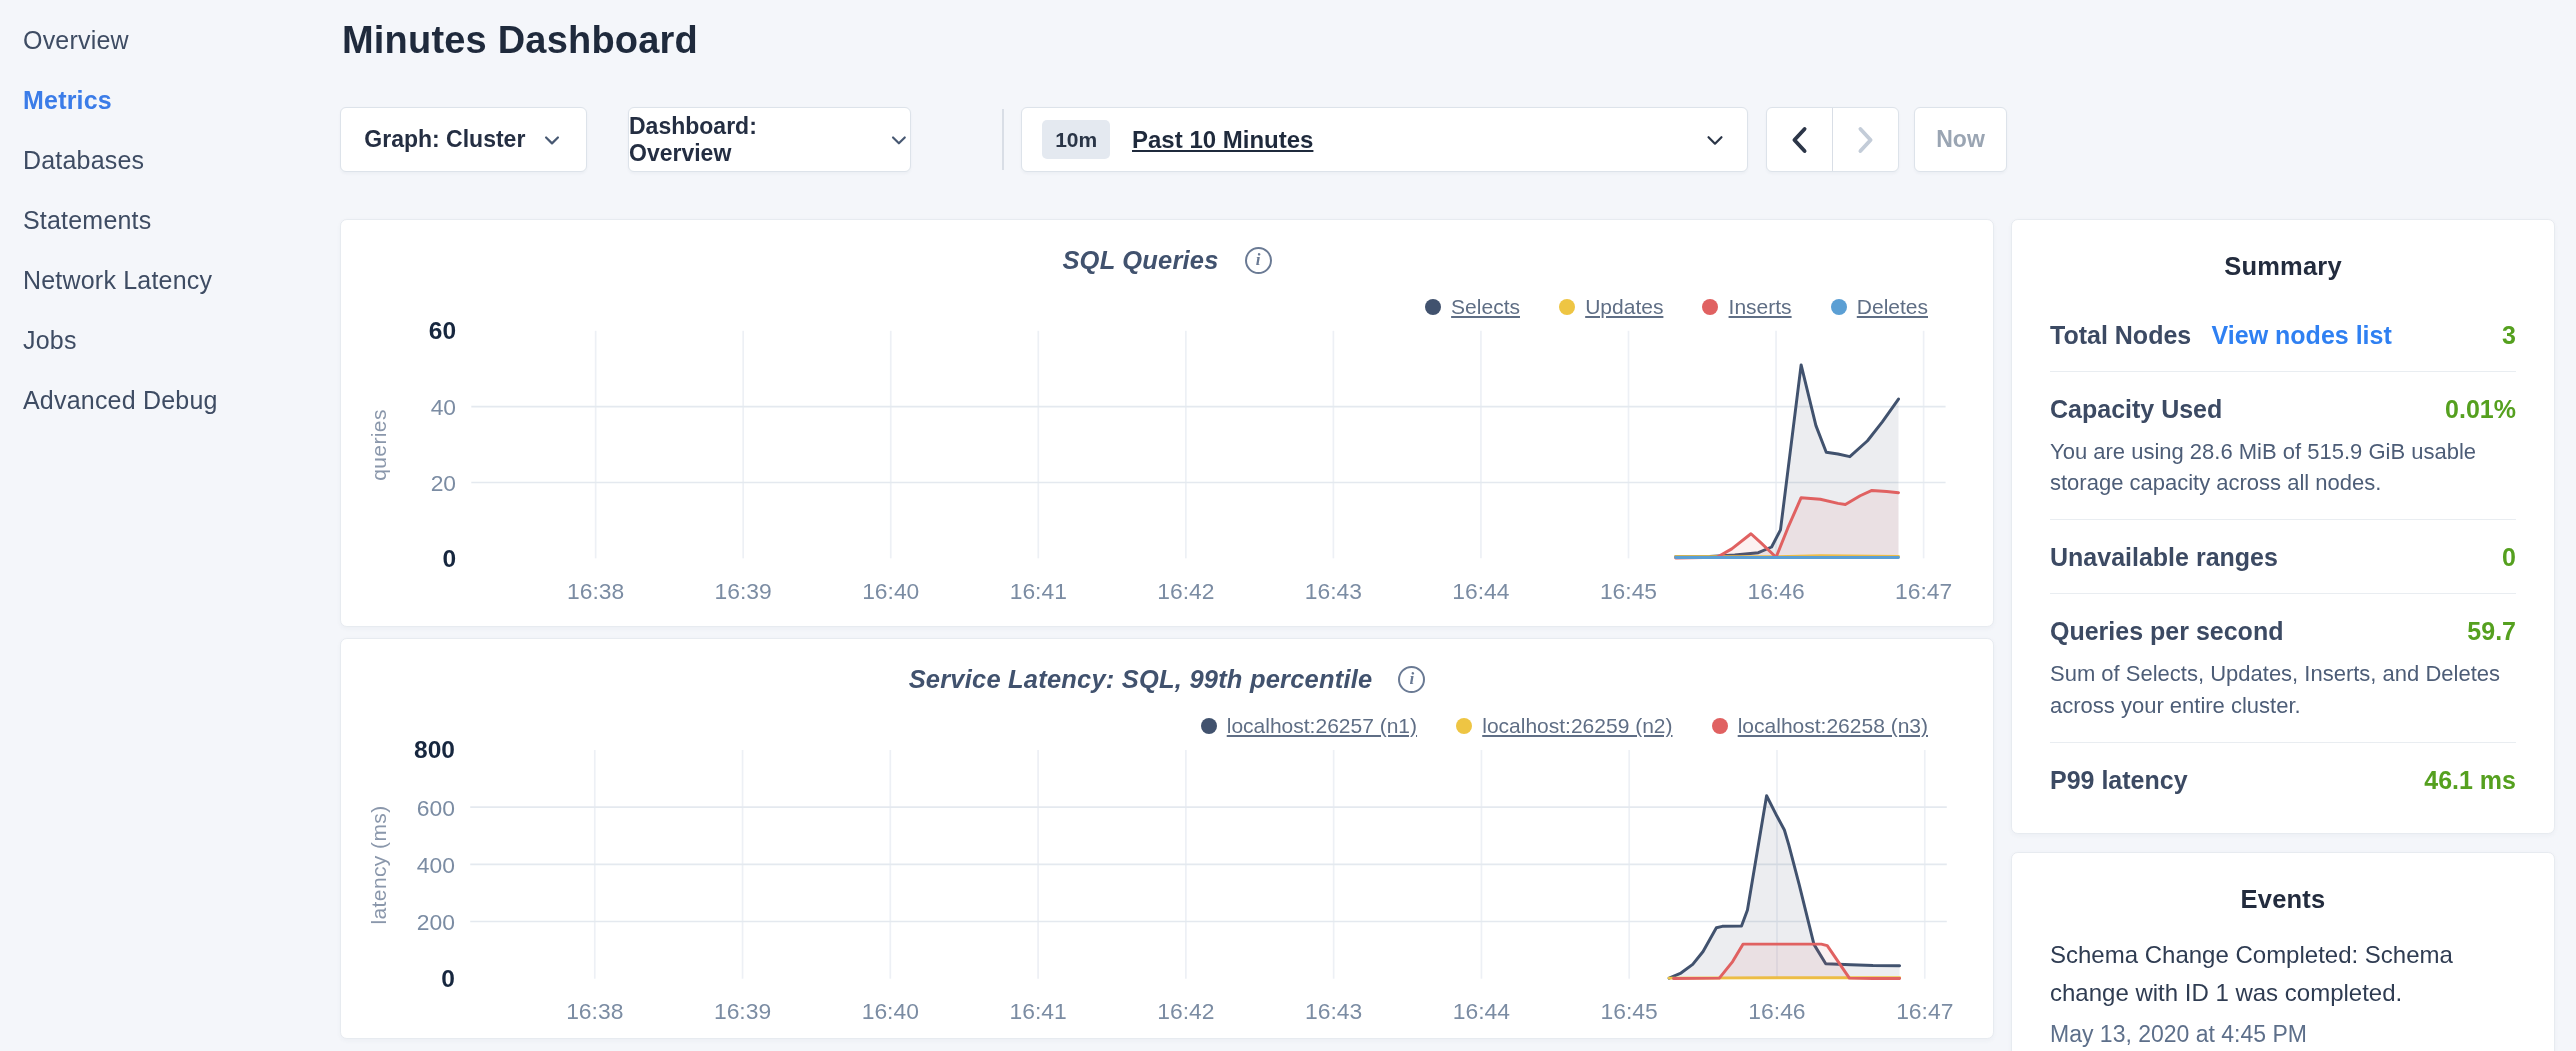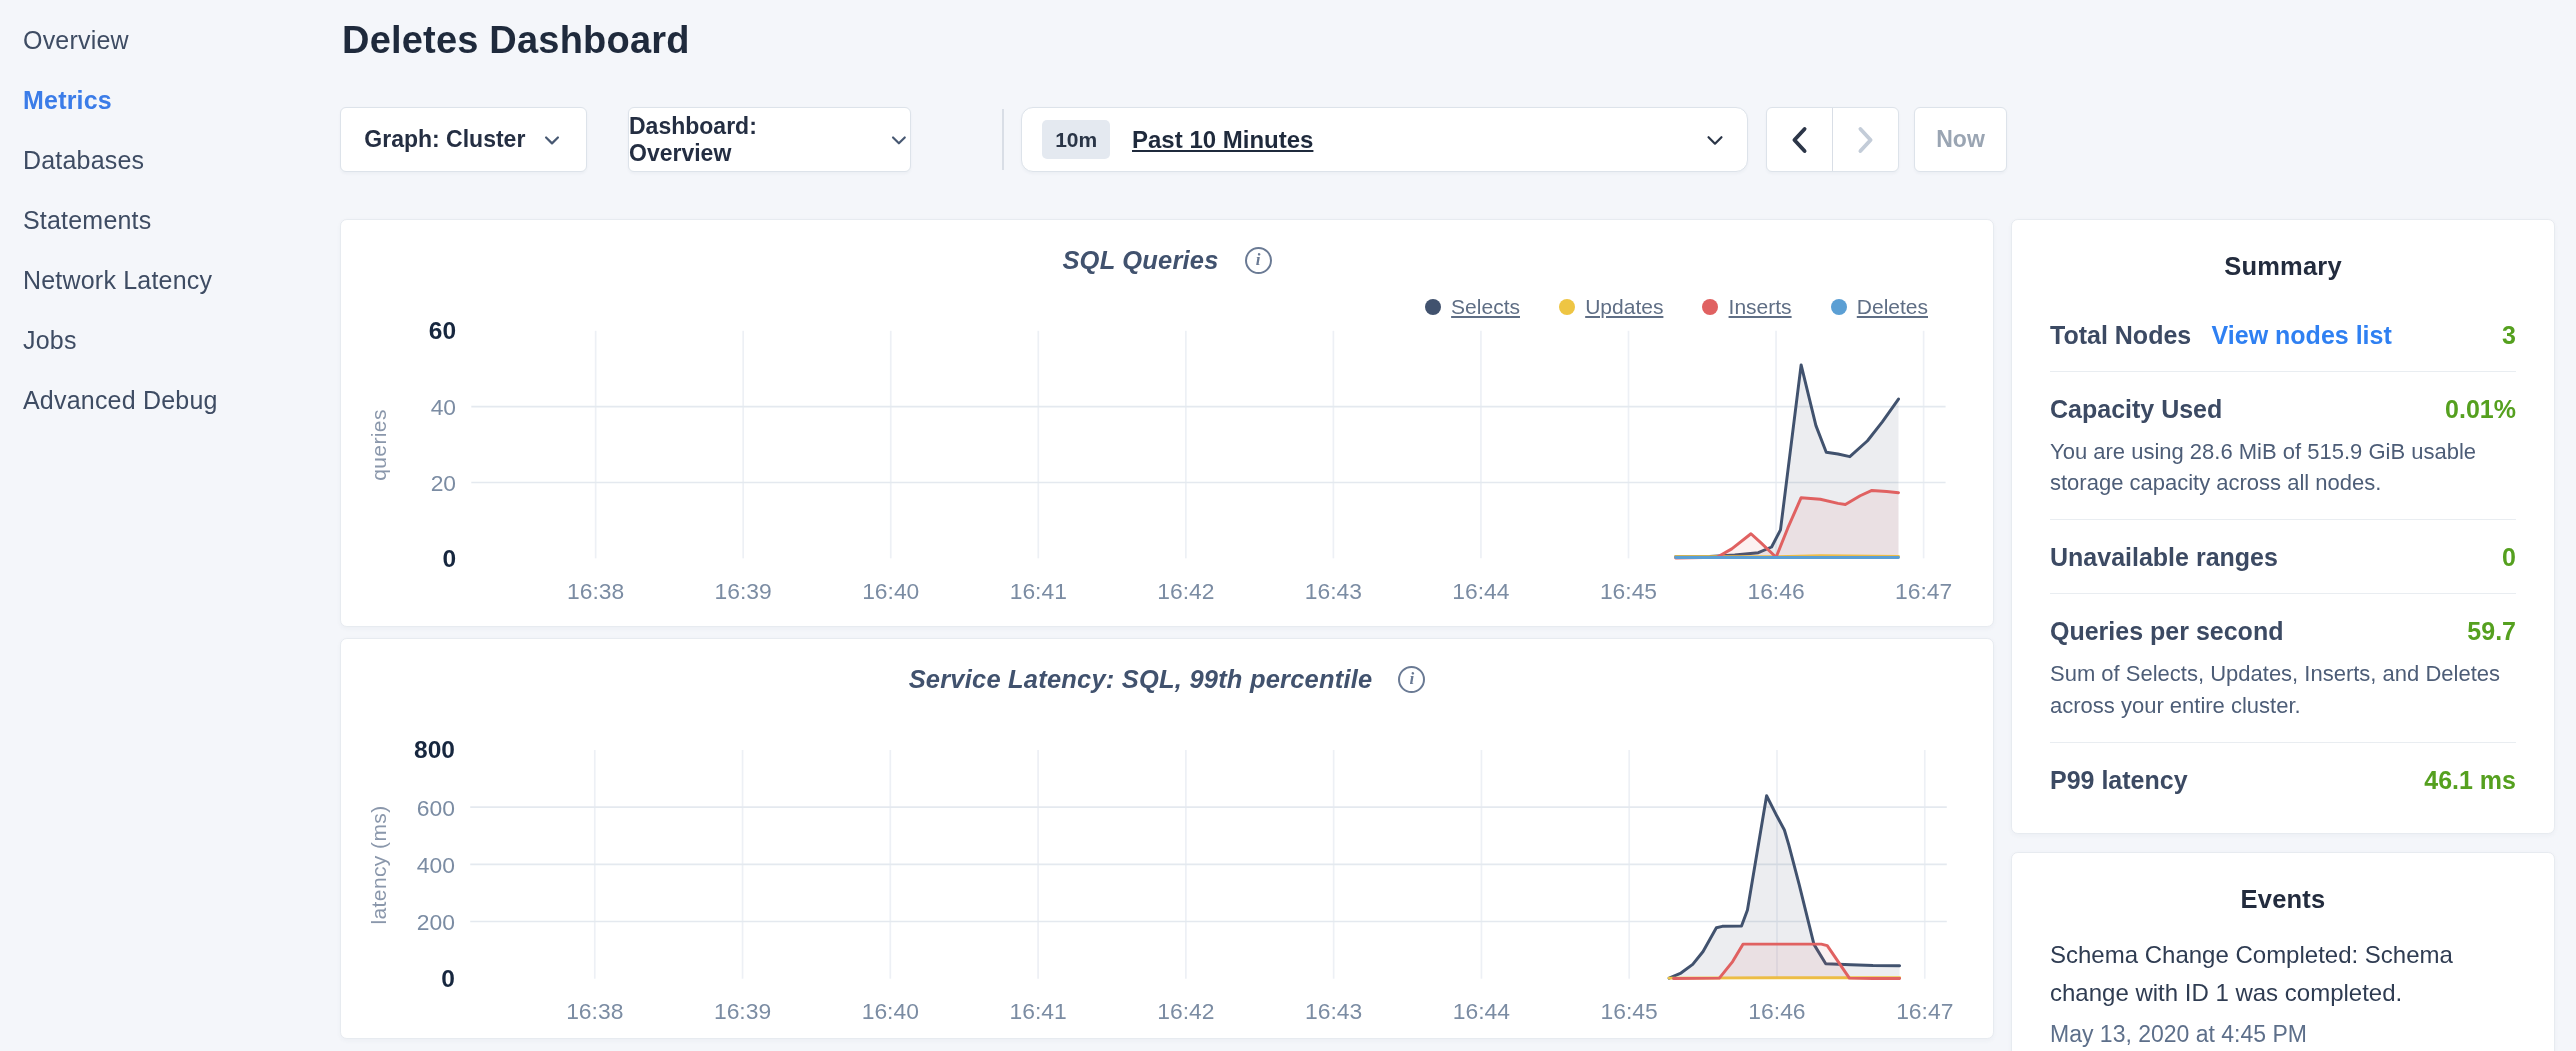--- a/index.html
+++ b/index.html
@@ -32,21 +32,21 @@
     border:1.7px solid #dde3ea; border-radius:6px;
     display:flex; align-items:center; justify-content:center;
     font-size:23px; font-weight:700; color:#242e42; cursor:pointer;
     box-shadow:0 1.7px 2.6px rgba(60,70,90,0.04);
   }
   .dd-graph { left:340px; width:247px; gap:15.3px; }
   .dd-dash  { left:628px; width:283px; gap:25px; }
   .toolbar-divider {
     position:absolute; left:1002px; top:109px; width:1.7px; height:61px; background:#d9dee6;
   }
-  .timepicker { left:1021px; width:727px; justify-content:flex-start; padding:0 20.4px;border-radius:12px; }
+  .timepicker { left:1021px; width:727px; justify-content:flex-start; padding:0 20.4px; }
   .tp-badge {
     background:#e4e9f0; border-radius:5.1px; padding:7.7px 12.8px;
     font-size:21px; font-weight:700; color:#2a3547;
   }
   .tp-label { margin-left:22px; font-size:24px; font-weight:700; color:#1f2a3c;text-decoration:underline; }
   .tp-chev { margin-left:auto; }
   .arrows { left:1766px; width:133px; padding:0; overflow:hidden; }
   .arrow-half {
     width:50%; height:100%; display:flex; align-items:center; justify-content:center; cursor:pointer;
   }
@@ -118,21 +118,21 @@
       <li>Overview</li>
       <li class="active">Metrics</li>
       <li>Databases</li>
       <li>Statements</li>
       <li>Network Latency</li>
       <li>Jobs</li>
       <li>Advanced Debug</li>
     </ul>
   </nav>
 
-  <h1 class="page-title">Deletes Dashboard</h1>
+  <h1 class="page-title">Minutes Dashboard</h1>
 
   <div class="btnbox dd-graph">
     <span>Graph: Cluster</span>
     <svg class="chev" width="22" height="22" viewBox="0 0 26 26">
         <path d="M6 10 L13 17 L20 10" stroke="#475872" stroke-width="2.6" fill="none" stroke-linecap="round" stroke-linejoin="round"></path>
       </svg>
   </div>
 
   <div class="btnbox dd-dash">
     <span>Dashboard: Overview</span>
@@ -226,20 +226,34 @@
         <path d="M1573.9,400 L1573.9,399.6 L1622.8,398.7 L1640.2,388.8 L1662.9,370.9 L1675.1,382.1 L1692.6,398.7 L1706.5,364.1 L1722.2,328.3 L1744.9,330.1 L1765.8,335.0 L1774.5,336.3 L1792.0,326.0 L1805.9,319.7 L1823.4,321.1 L1837.3,322.4 L1837.3,400 Z" fill="rgba(224,97,97,0.09)" stroke="none"></path>
         <path d="M1573.9,399.6 L1622.8,398.7 L1640.2,388.8 L1662.9,370.9 L1675.1,382.1 L1692.6,398.7 L1706.5,364.1 L1722.2,328.3 L1744.9,330.1 L1765.8,335.0 L1774.5,336.3 L1792.0,326.0 L1805.9,319.7 L1823.4,321.1 L1837.3,322.4" fill="none" stroke="#e06161" stroke-width="3.5" stroke-linejoin="round" stroke-linecap="round"></path>
         <path d="M1573.9,399.1 L1837.3,398.9" fill="none" stroke="#5b9fd4" stroke-width="3.5" stroke-linejoin="round" stroke-linecap="round"></path>
       </svg>
   </section>
 
   <section class="card chart-card-1">
     <div class="chart-title-row">
       <span class="chart-title">Service Latency: SQL, 99th percentile</span>
       <span class="info-icon">i</span>
+    </div>
+    <div class="legend">
+      <span class="legend-item">
+          <span class="legend-dot" style="background: rgb(65, 82, 110);"></span>
+          <span class="legend-label">localhost:26257 (n1)</span>
+        </span>
+      <span class="legend-item">
+          <span class="legend-dot" style="background: rgb(238, 197, 67);"></span>
+          <span class="legend-label">localhost:26259 (n2)</span>
+        </span>
+      <span class="legend-item">
+          <span class="legend-dot" style="background: rgb(224, 97, 97);"></span>
+          <span class="legend-label">localhost:26258 (n3)</span>
+        </span>
     </div>
     <div class="ylabel" style="top:226px;">latency (ms)</div>
     <svg id="chart-svg-1" class="plot-svg" viewBox="0 0 1945 471">
         <line x1="297" y1="131" x2="297" y2="401" stroke="#edf0f5" stroke-width="2"></line>
         <text x="297" y="449" text-anchor="middle" font-size="27" fill="#7b8ca3">16:38</text>
         <line x1="471.44444444444446" y1="131" x2="471.44444444444446" y2="401" stroke="#edf0f5" stroke-width="2"></line>
         <text x="471.44444444444446" y="449" text-anchor="middle" font-size="27" fill="#7b8ca3">16:39</text>
         <line x1="645.8888888888889" y1="131" x2="645.8888888888889" y2="401" stroke="#edf0f5" stroke-width="2"></line>
         <text x="645.8888888888889" y="449" text-anchor="middle" font-size="27" fill="#7b8ca3">16:40</text>
         <line x1="820.3333333333333" y1="131" x2="820.3333333333333" y2="401" stroke="#edf0f5" stroke-width="2"></line>

